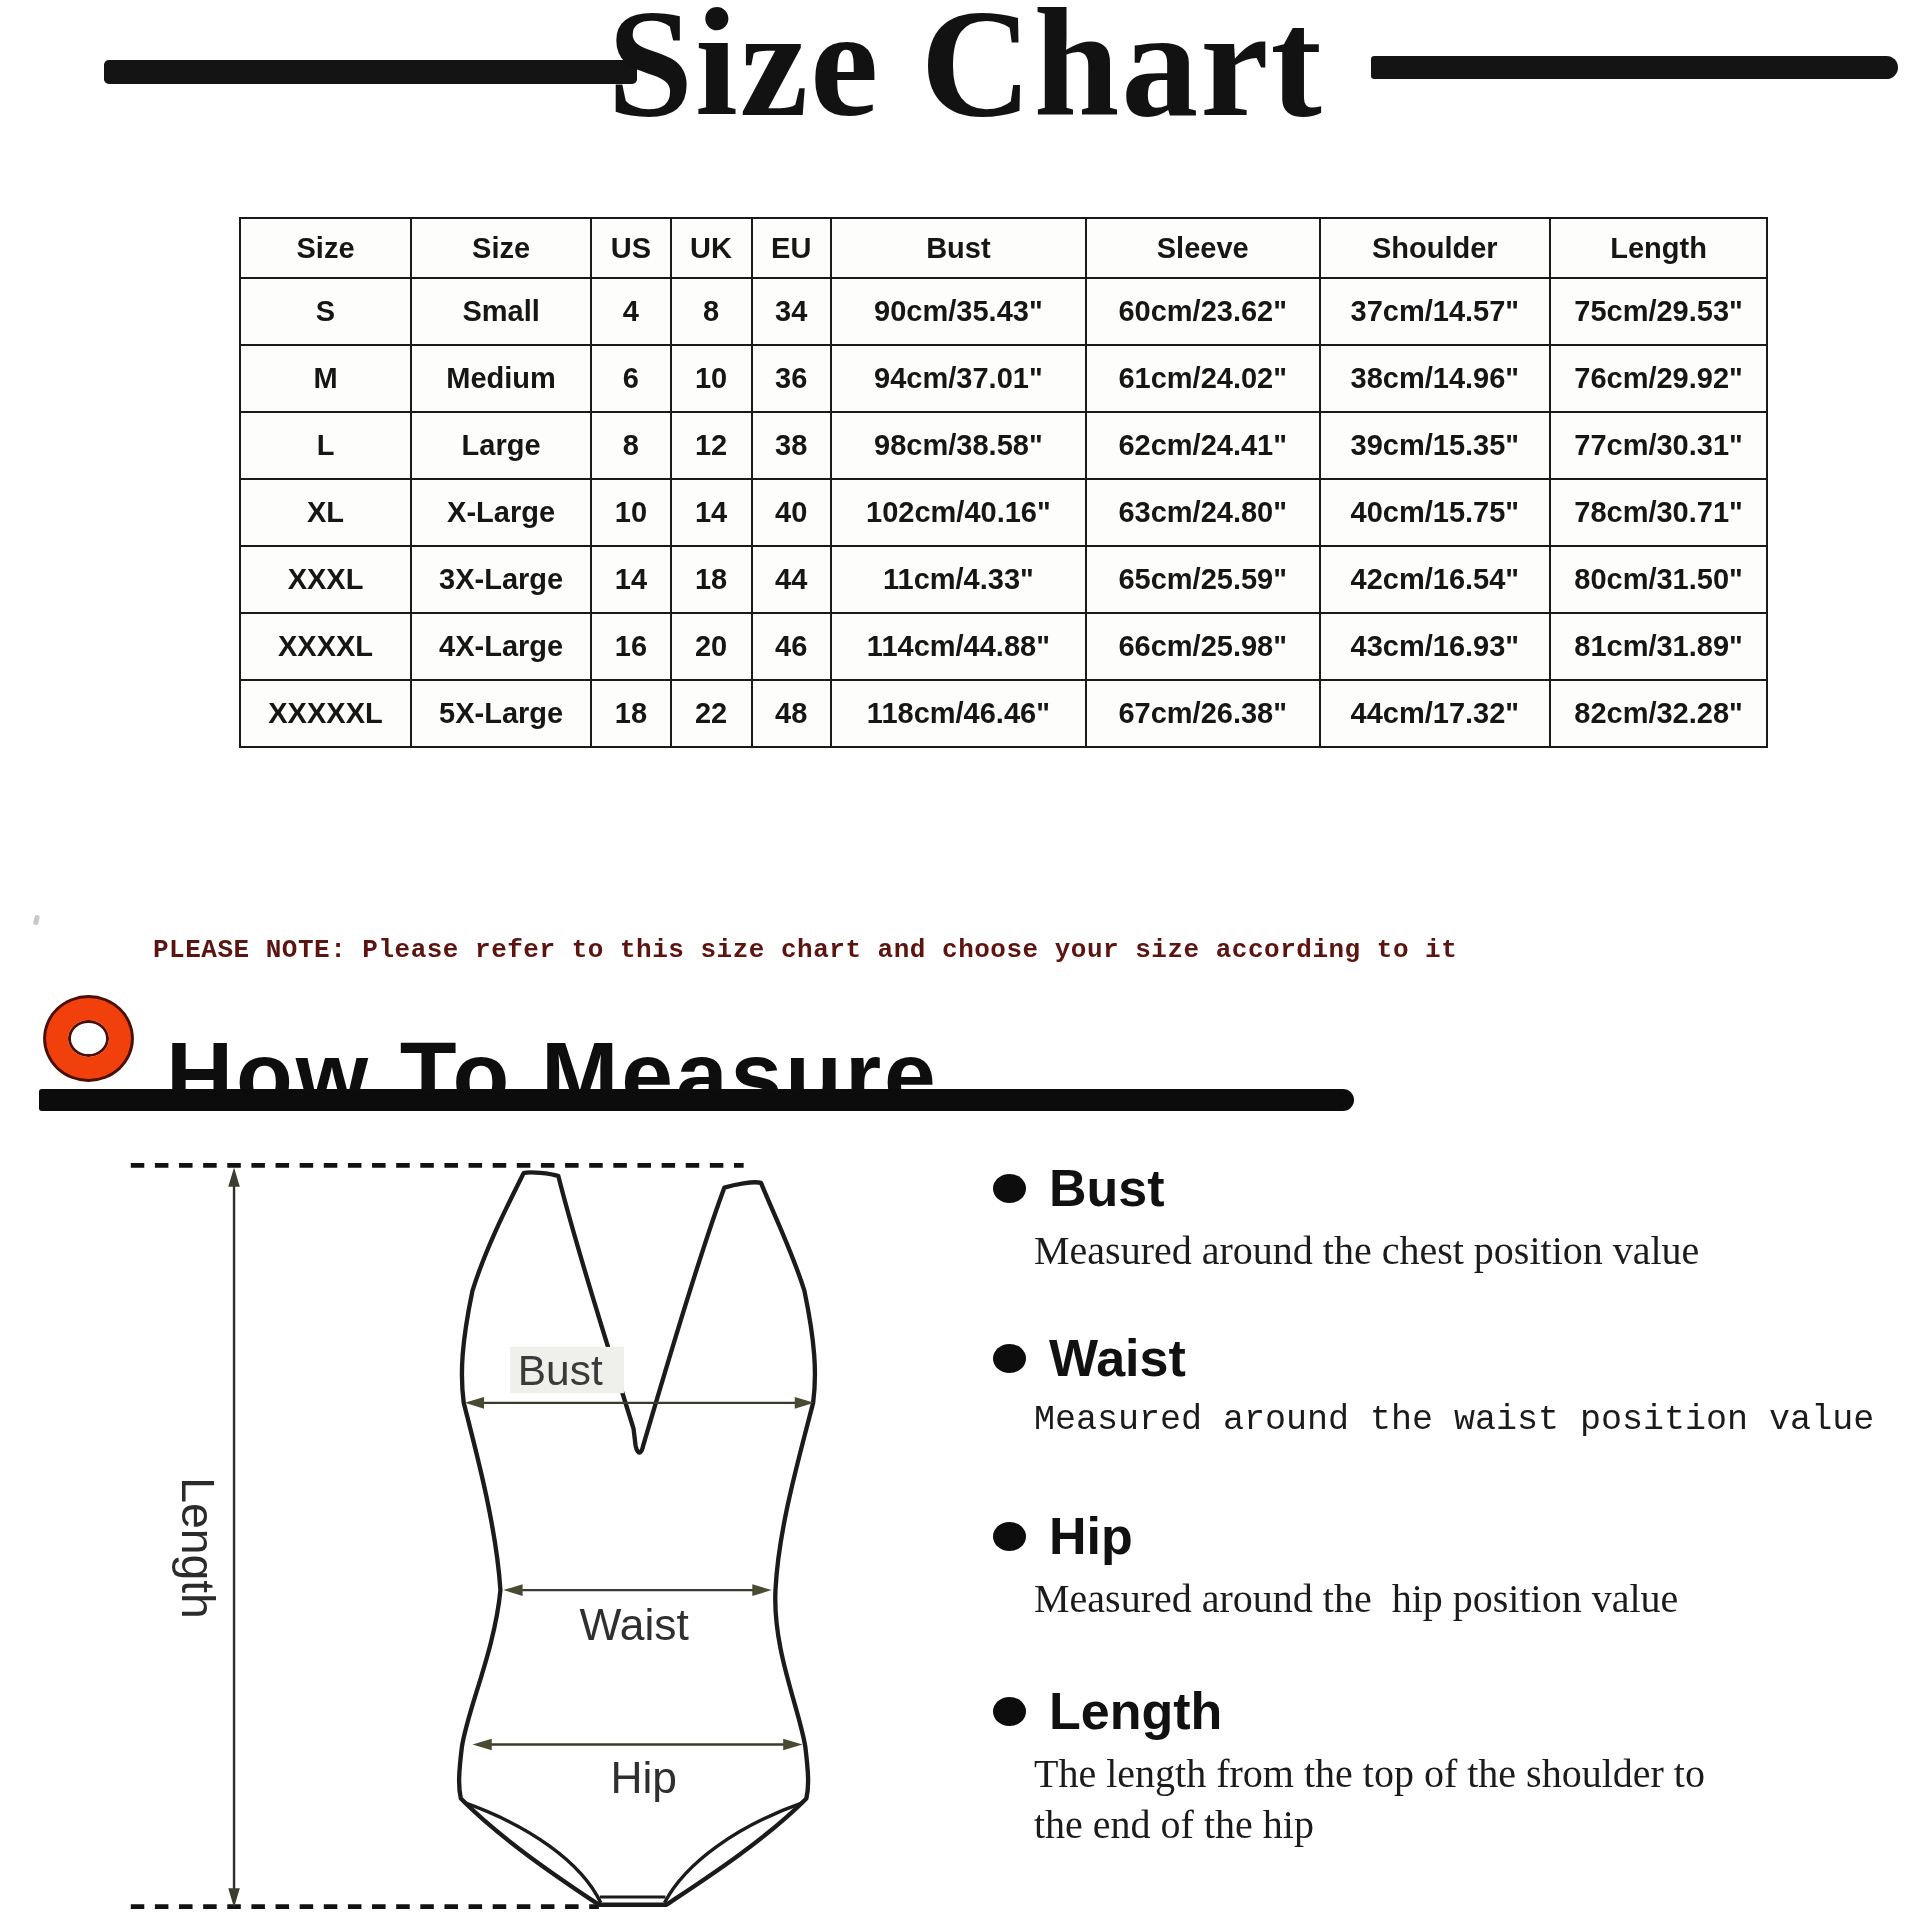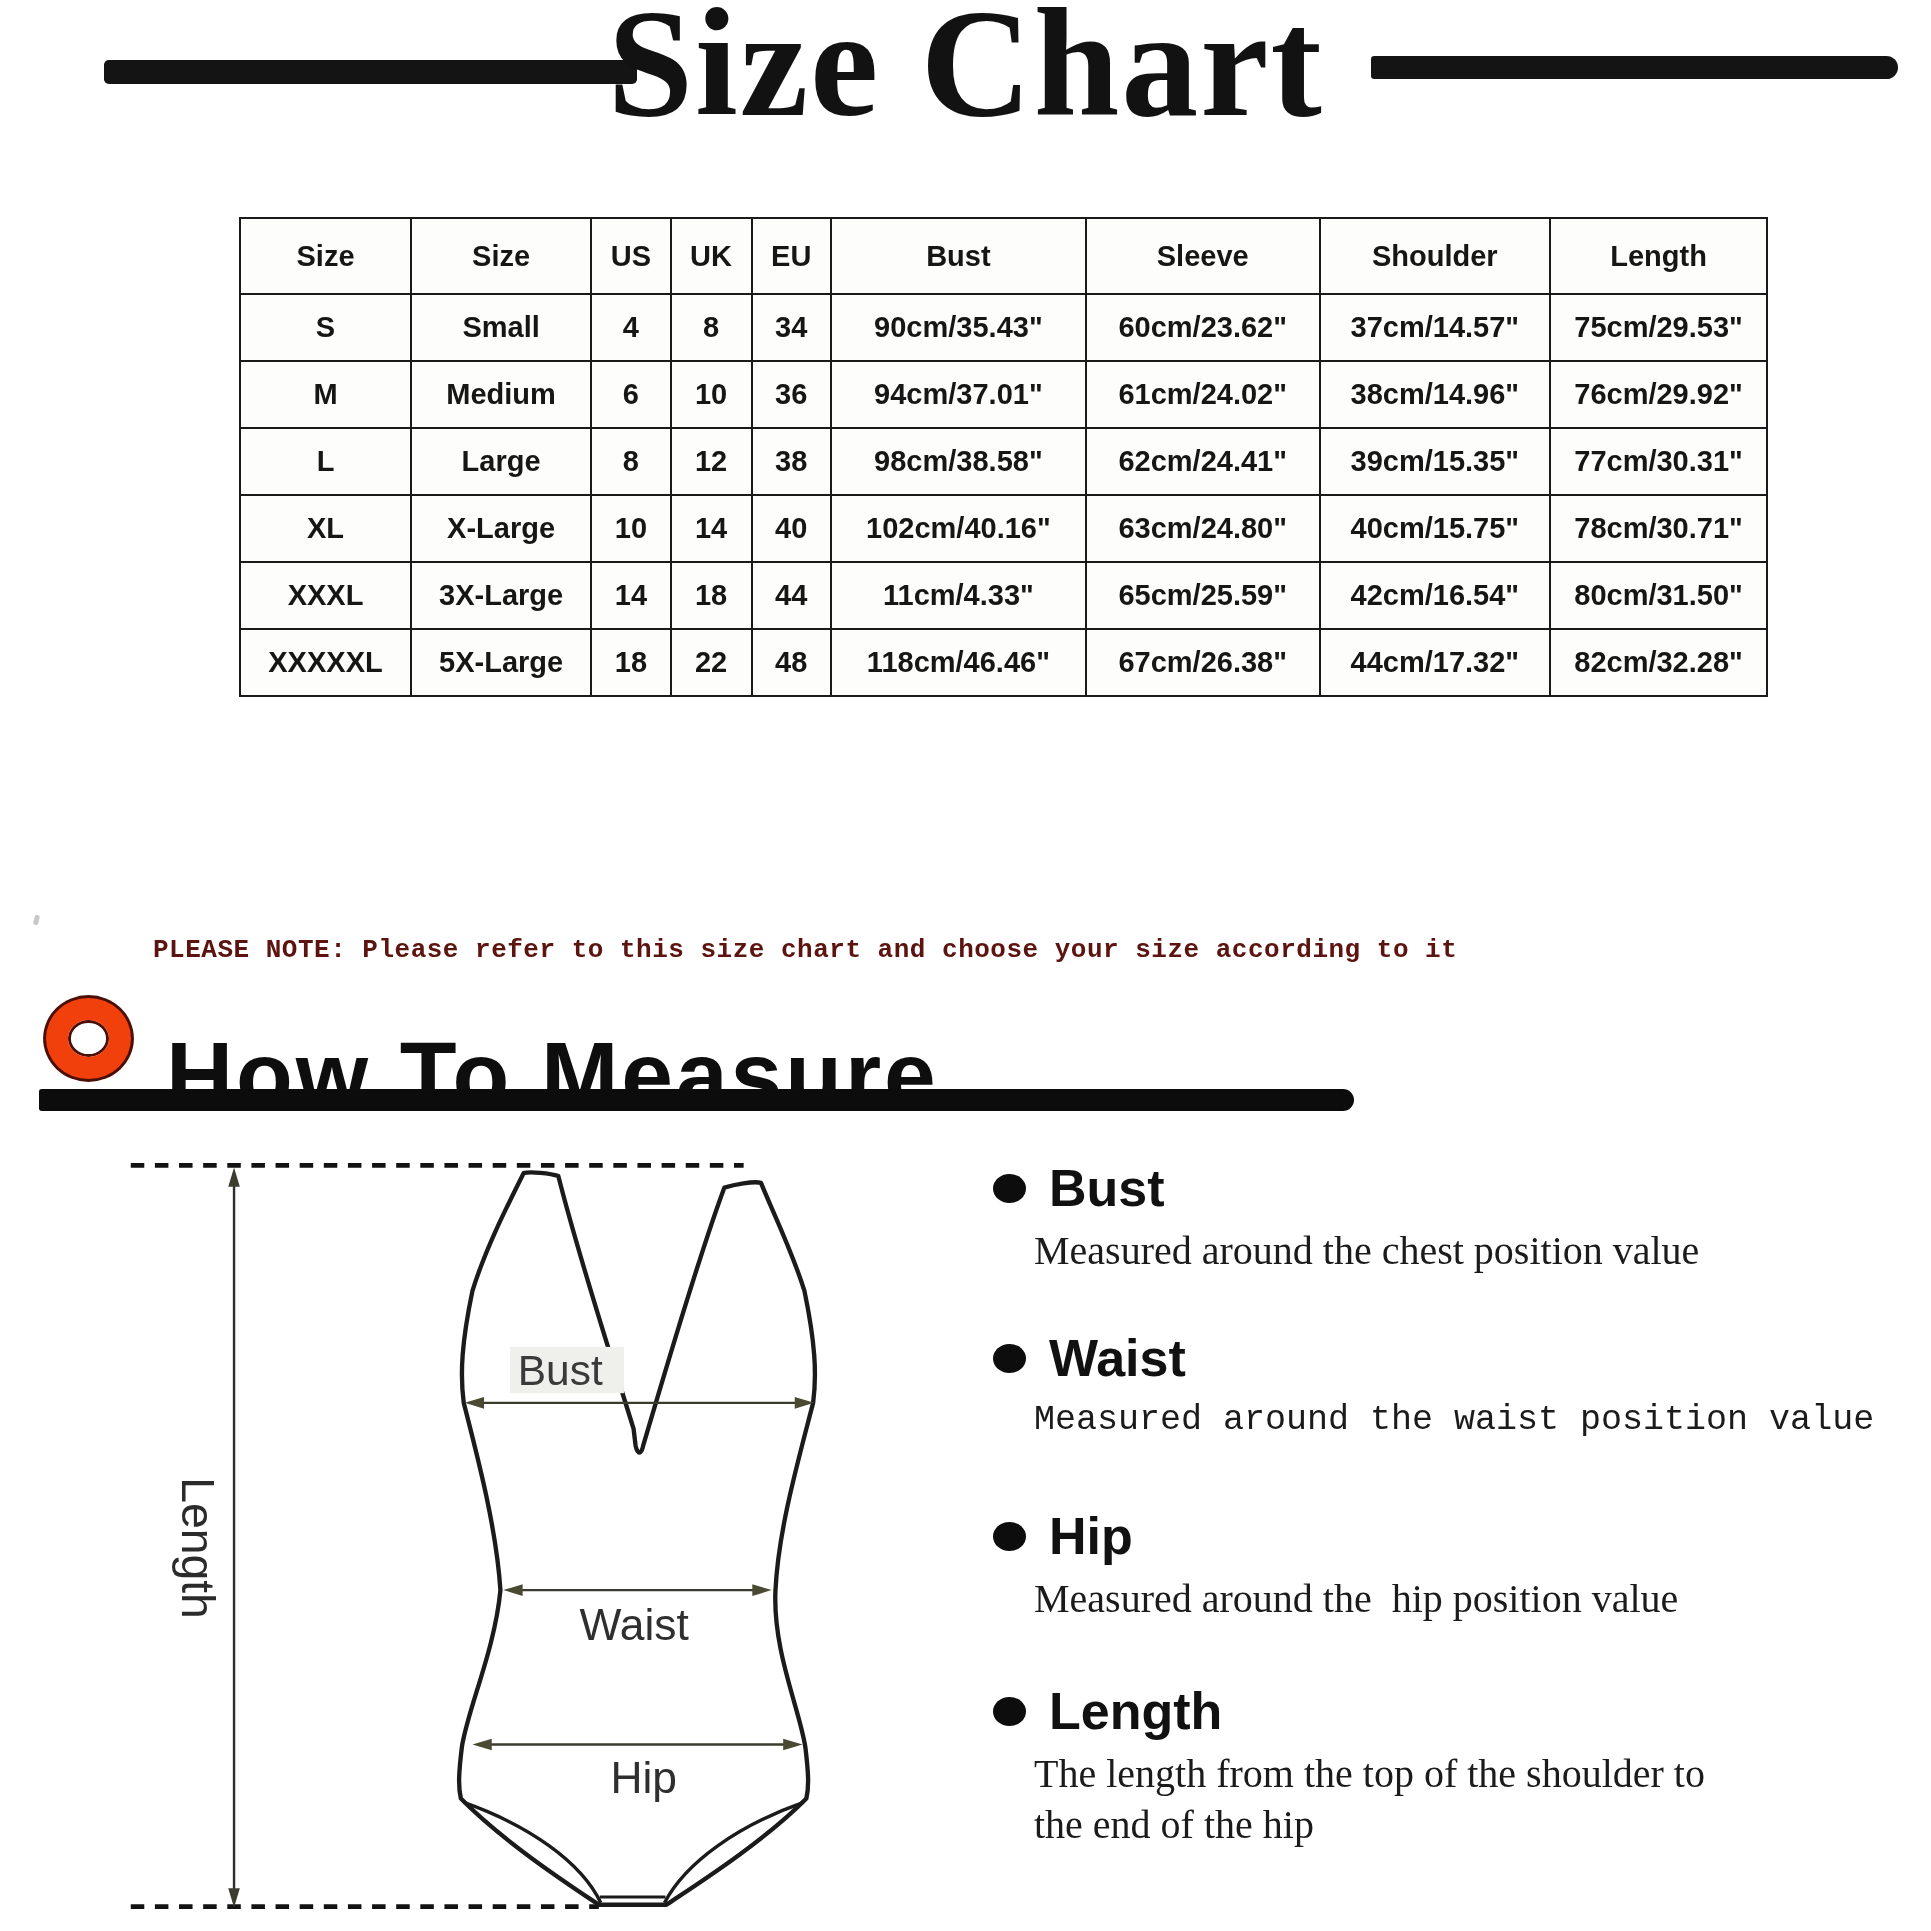--- a/index.html
+++ b/index.html
@@ -19,21 +19,21 @@
   
   #size-table{
     position:absolute;left:239px;top:217px;width:1529px;
     border-collapse:collapse;table-layout:fixed;background:#fdfdfb;
     border:2.9px solid #1a1a1a;
   }
   #size-table th,#size-table td{
     border:2.9px solid #1a1a1a;text-align:center;vertical-align:middle;
     font-weight:bold;font-size:29px;color:#161616;padding:0;
   }
-  #size-table thead tr{height:76px;}
+  #size-table thead tr{height:60px;}
   #size-table tbody tr{height:67px;}
   
   .note{
     position:absolute;left:153px;top:935px;
     font-family:"Liberation Mono", monospace;font-weight:bold;
     font-size:26px;color:#5c1410;letter-spacing:0.5px;white-space:pre;
   }
   .stray-mark{
     position:absolute;left:34px;top:915px;width:4.8px;height:9.7px;
     background:#9a9a9a;opacity:.55;border-radius:1.9px;transform:rotate(14deg);
@@ -152,20 +152,31 @@
       <tr>
         <td>XXXL</td>
         <td>3X-Large</td>
         <td>14</td>
         <td>18</td>
         <td>44</td>
         <td>11cm/4.33"</td>
         <td>65cm/25.59"</td>
         <td>42cm/16.54"</td>
         <td>80cm/31.50"</td>
+      </tr>
+      <tr>
+        <td>XXXXL</td>
+        <td>4X-Large</td>
+        <td>16</td>
+        <td>20</td>
+        <td>46</td>
+        <td>114cm/44.88"</td>
+        <td>66cm/25.98"</td>
+        <td>43cm/16.93"</td>
+        <td>81cm/31.89"</td>
       </tr>
       <tr>
         <td>XXXXXL</td>
         <td>5X-Large</td>
         <td>18</td>
         <td>22</td>
         <td>48</td>
         <td>118cm/46.46"</td>
         <td>67cm/26.38"</td>
         <td>44cm/17.32"</td>

